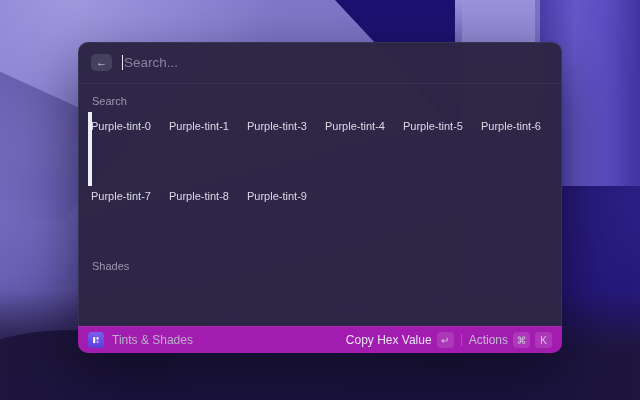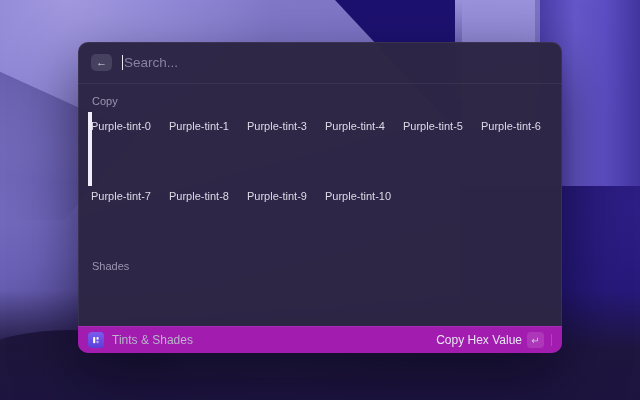--- a/index.html
+++ b/index.html
@@ -84,21 +84,21 @@
 
   <div class="searchbar">
     <div class="back-btn">←</div>
     <div class="search-field">
       <span class="caret"></span>
       <span class="search-placeholder">Search...</span>
     </div>
   </div>
 
   <div class="content" id="sections">
-      <div class="section-title">Copy</div>
+      <div class="section-title">Search</div>
       <div class="grid">
         <div class="cell">
           <div class="tile selected" style="background: rgb(69, 63, 148);"></div>
           <div class="swatch-label">Purple-tint-0</div>
         </div>
         <div class="cell">
           <div class="tile" style="background: rgb(85, 80, 158);"></div>
           <div class="swatch-label">Purple-tint-1</div>
         </div>
         <div class="cell">
@@ -121,24 +121,20 @@
           <div class="tile" style="background: rgb(200, 198, 225);"></div>
           <div class="swatch-label">Purple-tint-7</div>
         </div>
         <div class="cell">
           <div class="tile" style="background: rgb(217, 216, 234);"></div>
           <div class="swatch-label">Purple-tint-8</div>
         </div>
         <div class="cell">
           <div class="tile" style="background: rgb(235, 234, 243);"></div>
           <div class="swatch-label">Purple-tint-9</div>
-        </div>
-        <div class="cell">
-          <div class="tile" style="background: rgb(255, 255, 255);"></div>
-          <div class="swatch-label">Purple-tint-10</div>
         </div>
       </div>
       <div class="section-title">Shades</div>
       <div class="grid">
         <div class="cell no-label">
           <div class="tile" style="background: rgb(11, 9, 18);"></div>
         </div>
         <div class="cell no-label">
           <div class="tile" style="background: rgb(16, 13, 26);"></div>
         </div>
@@ -165,16 +161,21 @@
         <rect x="8.8" y="9" width="3.4" height="4" rx="1.2" fill="#FFFFFF" opacity="0.55"></rect>
       </svg>
     </div>
     <span class="app-name">Tints &amp; Shades</span>
     <div class="footer-right" id="footer-actions">
         <div class="action">
           <span class="action-label">Copy Hex Value</span>
           <span class="kbd">↵</span>
         </div>
         <div class="footer-sep"></div>
+        <div class="action secondary">
+          <span class="action-label">Actions</span>
+          <span class="kbd">⌘</span>
+          <span class="kbd">K</span>
+        </div>
       </div>
   </div>
 
 </div>
 
 </body></html>

